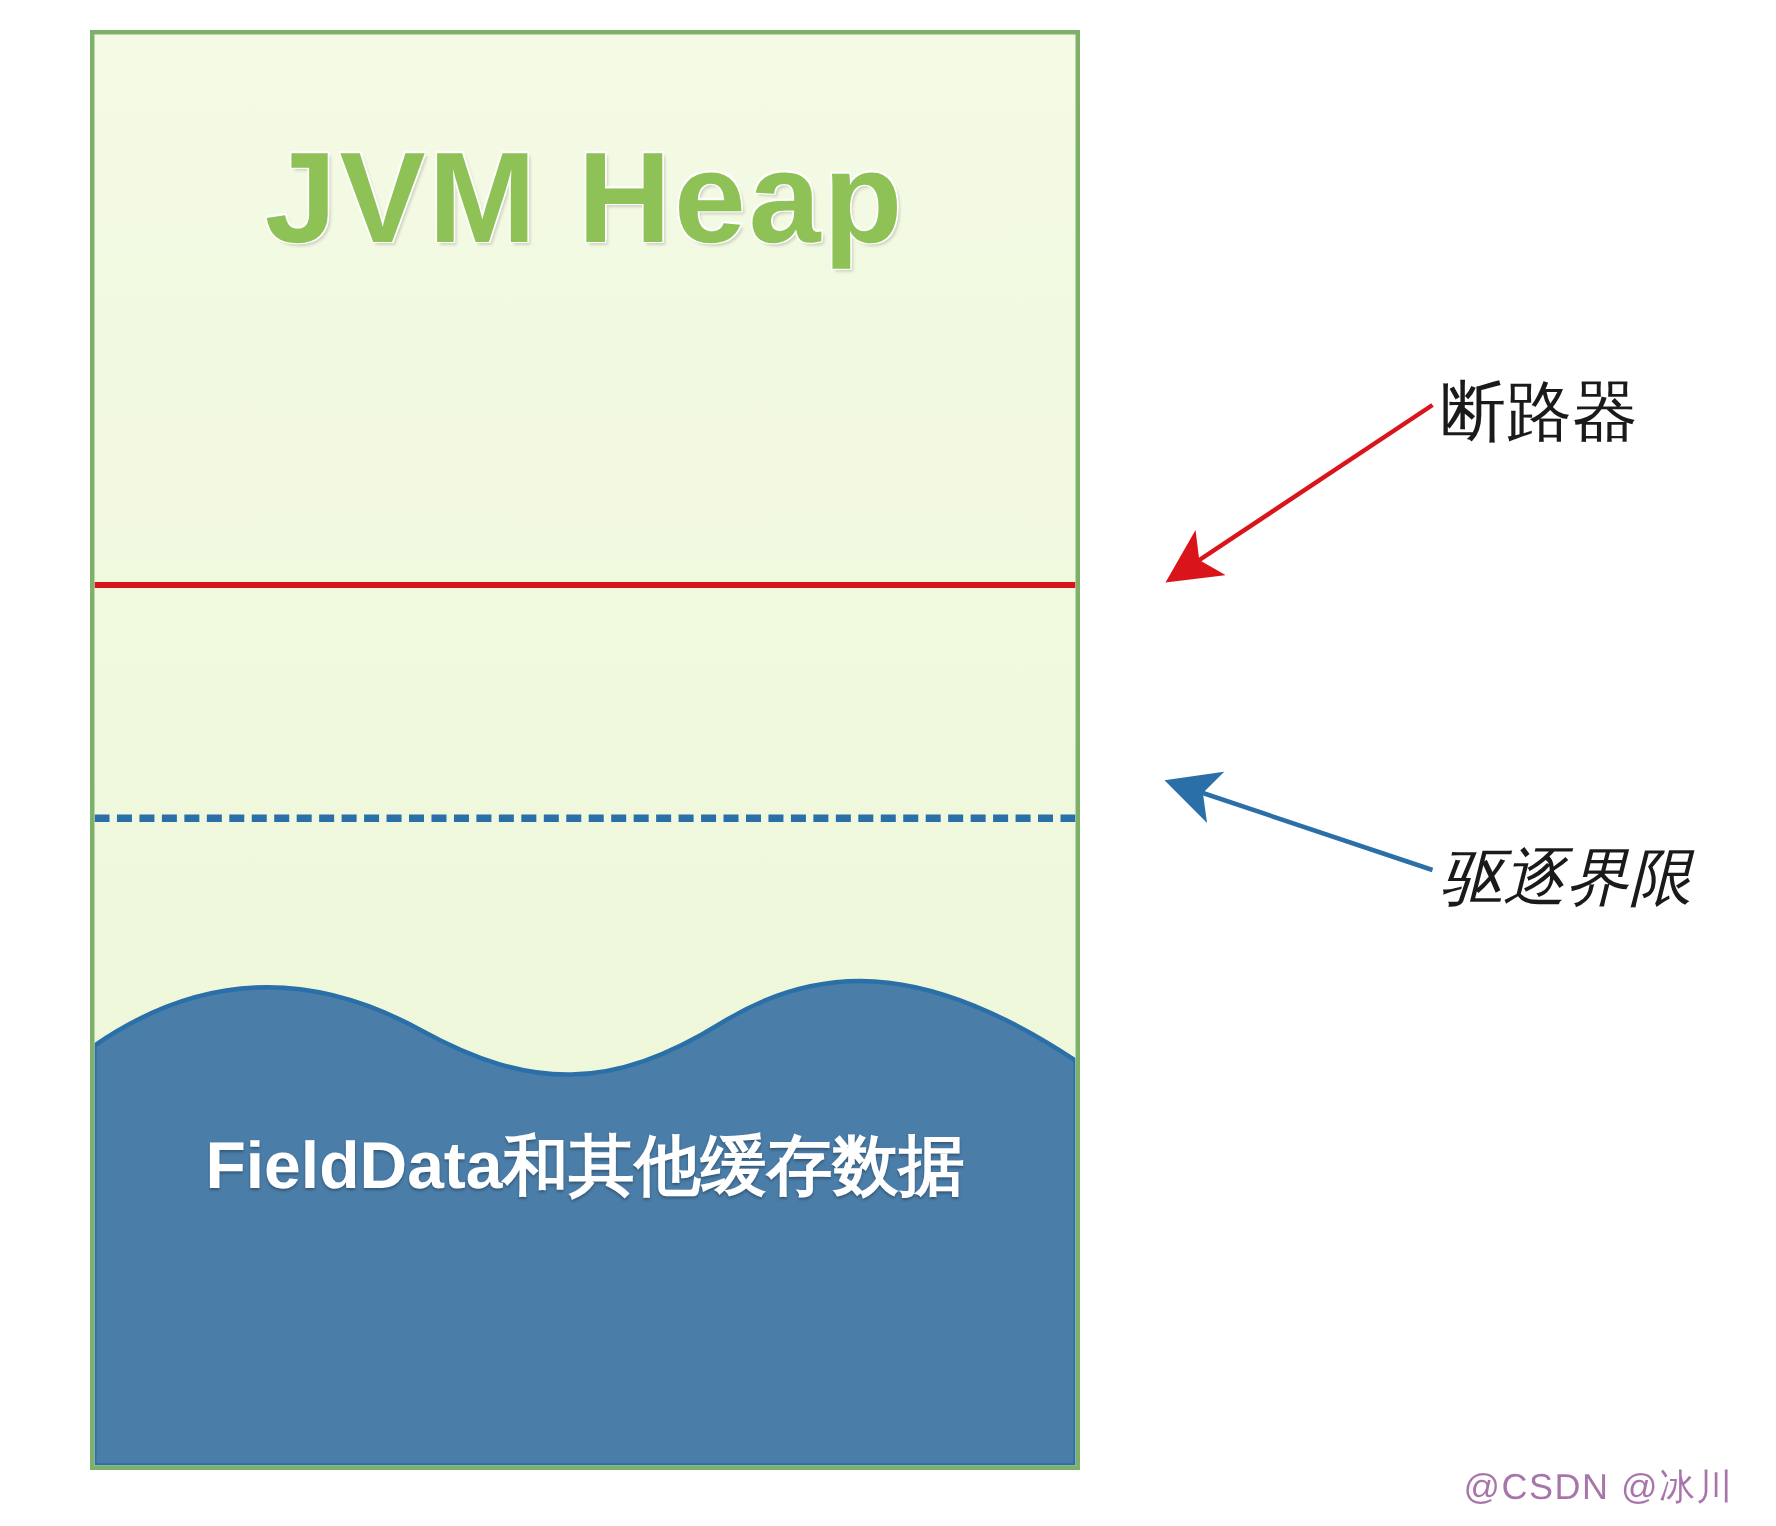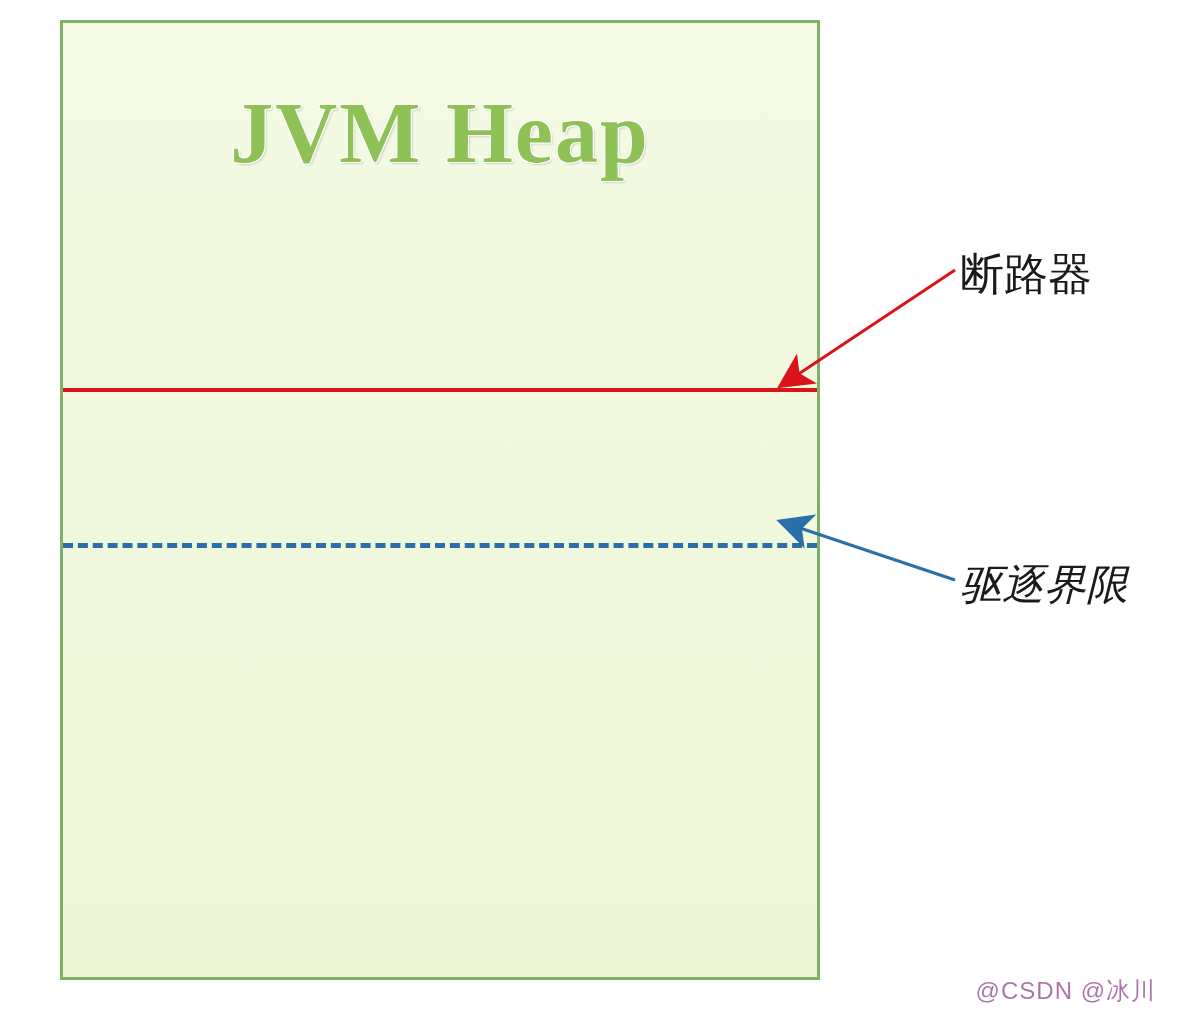--- a/index.html
+++ b/index.html
@@ -13,26 +13,25 @@
     }
     .canvas {
       position: relative;
       width: 1184px;
       height: 1017px;
     }
     .heap-box {
       position: absolute;
       left: 60px;
       top: 20px;
-      width: 760px;
+      width: 660px;
       height: 960px;
       background: linear-gradient(to bottom, #f4fae4 0%, #eff8dc 60%, #ecf6d5 100%);
       border: 3px solid #7fb069;
       overflow: hidden;
-      font-family: Liberation Serif, serif;
     }
     .heap-title {
       position: absolute;
       top: 60px;
       left: 0;
       width: 100%;
       text-align: center;
       font-size: 86px;
       font-weight: bold;
       color: #8fc256;
@@ -113,20 +112,30 @@
 <body>
 
 <div class="canvas">
 
   <div class="heap-box">
     <div class="heap-title">JVM Heap</div>
 
     <div class="breaker-line"></div>
     <div class="evict-line"></div>
 
+    <div class="wave-area">
+      <svg class="wave-svg" viewBox="0 0 720 360" preserveAspectRatio="none">
+        <path d="M 0 80 
+                 C 80 30, 160 30, 240 70
+                 C 320 110, 380 110, 460 65
+                 C 540 20, 620 30, 720 90
+                 L 720 360 L 0 360 Z" fill="#4a7da8" stroke="#2a6fa7" stroke-width="3"></path>
+      </svg>
+      <div class="wave-label">FieldData和其他缓存数据</div>
+    </div>
   </div>
 
   <svg class="arrow" style="left:760px; top:250px;" width="210" height="160">
     <defs>
       <marker id="ah-red" markerWidth="12" markerHeight="12" refX="10" refY="6" orient="auto">
         <path d="M0,0 L12,6 L0,12 L3,6 Z" fill="#d9141b"></path>
       </marker>
     </defs>
     <line x1="195" y1="20" x2="22" y2="135" stroke="#d9141b" stroke-width="3" marker-end="url(#ah-red)"></line>
   </svg>

